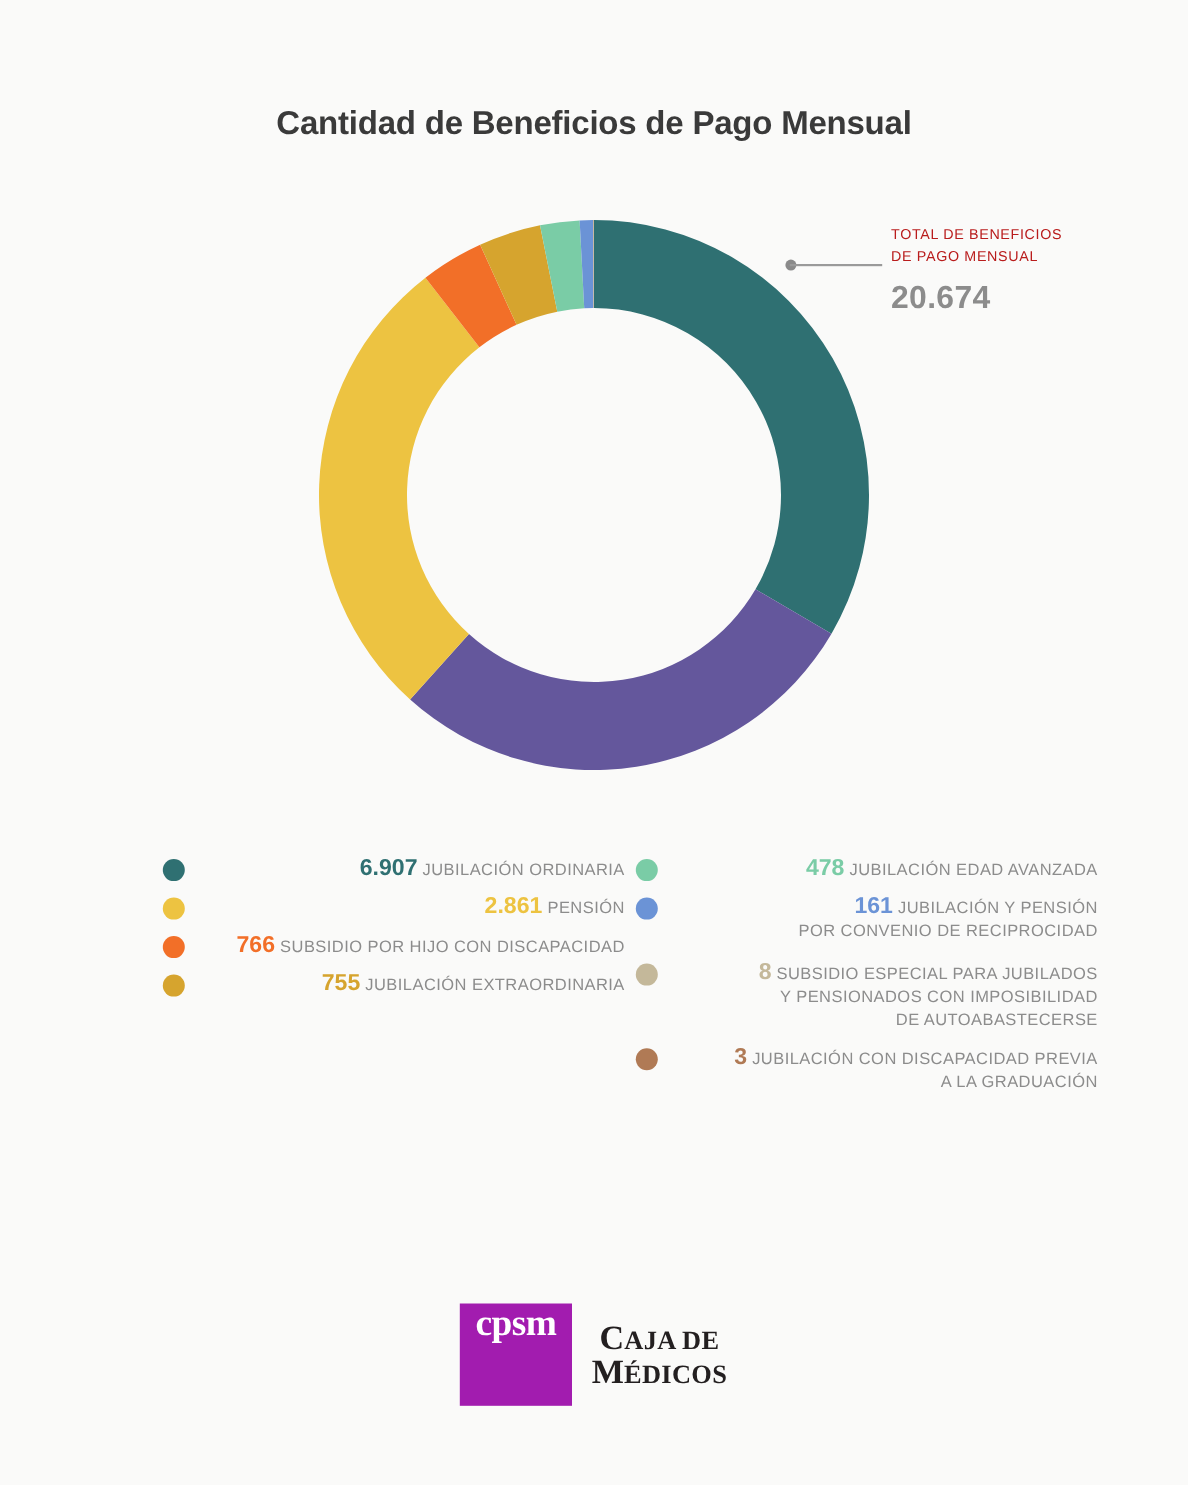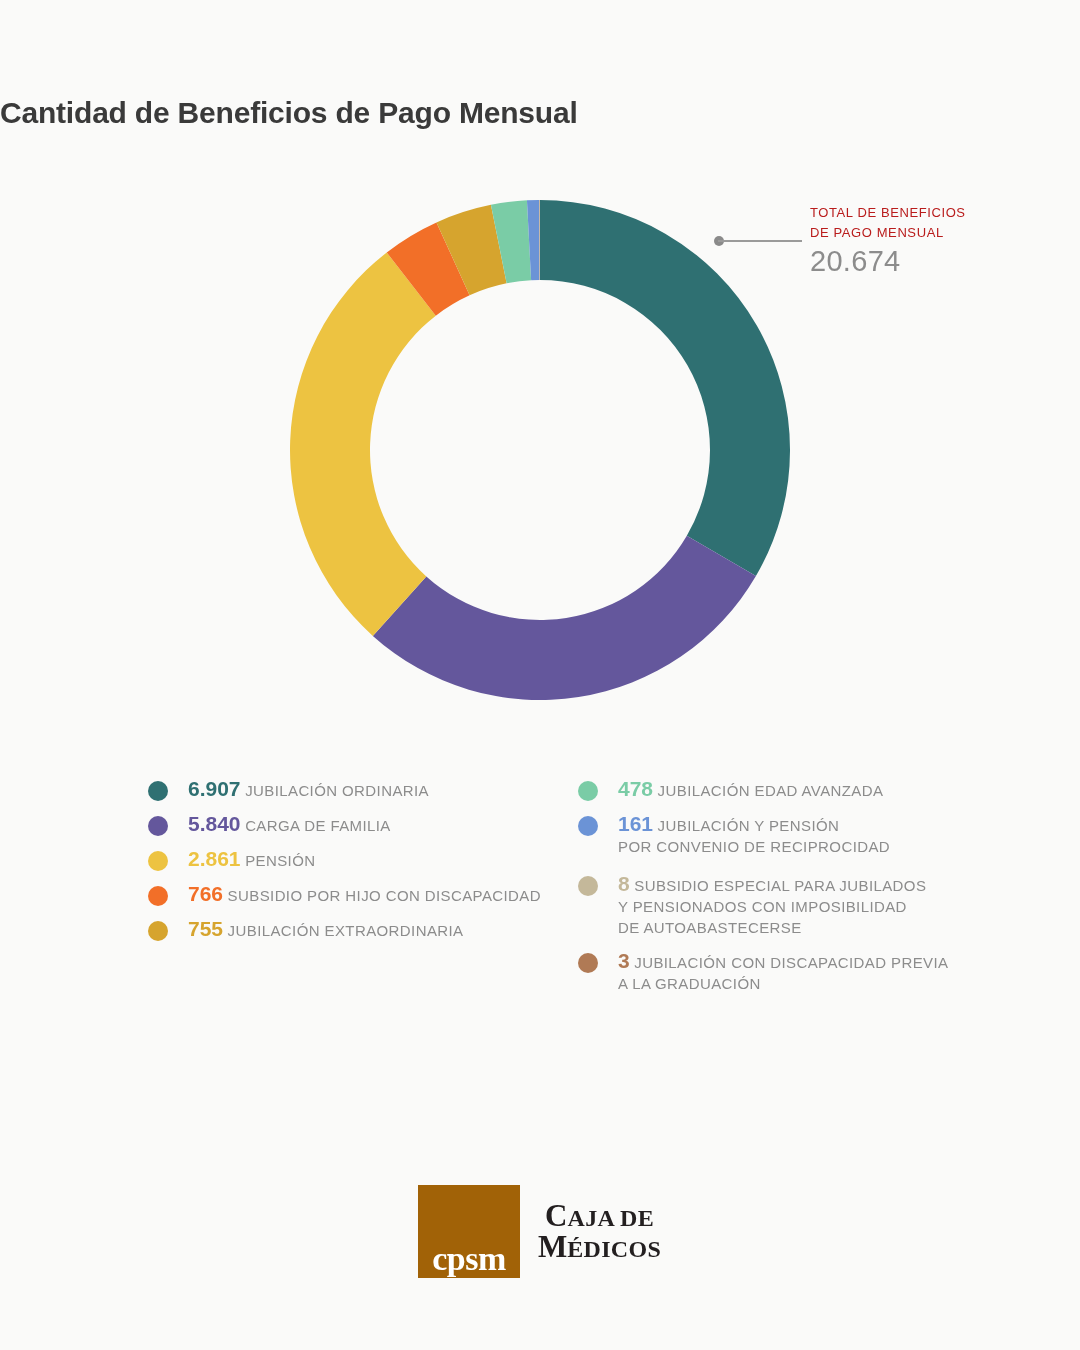--- a/index.html
+++ b/index.html
@@ -14,21 +14,21 @@
     overflow: hidden;
     position: relative;
   }
 
   
   .title {
     position: absolute;
     top: 96px;
     left: 0;
     width: 1080px;
-    text-align: left;
+    text-align: center;
     font-size: 30px;
     font-weight: bold;
     color: #3A3A3A;
     letter-spacing: -0.2px;
   }
 
   
   .donut-wrap {
     position: absolute;
     left: 290px;
@@ -63,34 +63,35 @@
     width: 250px;
   }
   .callout-label {
     font-size: 13px;
     color: #b91c1c;
     letter-spacing: 0.6px;
     line-height: 20px;
     text-transform: uppercase;
   }
   .callout-value {
-    margin-top: 2px;
+    margin-top: 12px;
     font-size: 29px;
-    font-weight: normal;
+    font-weight: bold;
     color: #8C8C8C;
     letter-spacing: 0.3px;
   }
 
   
   .legend {
     position: absolute;
     top: 778px;
     left: 0;
     width: 1020px;
     height: 250px;
+    text-align: right;
   }
   .legend-col {
     position: absolute;
     top: 0;
   }
   .legend-col.left  { left: 148px; width: 420px; }
   .legend-col.right { left: 578px; width: 420px; }
 
   .legend-item {
     position: relative;
@@ -125,23 +126,23 @@
   .logo {
     position: absolute;
     left: 418px;
     top: 1185px;
     display: flex;
     align-items: center;
   }
   .logo-box {
     width: 102px;
     height: 93px;
-    background: #a16207;
+    background: #a21caf;
     display: flex;
-    align-items: flex-end;
+    align-items: flex-start;
     justify-content: center;
   }
   .logo-box-text {
     color: #FFFFFF;
     font-family: "Liberation Serif", serif;
     font-size: 34px;
     font-weight: bold;
     letter-spacing: -0.5px;
   }
   .logo-words {
@@ -185,24 +186,20 @@
   <div class="callout-value">20.674</div>
 </div>
 
 <div class="legend">
   <div class="legend-col left" id="legend-left">
       <div class="legend-item">
         <span class="legend-dot" style="background: rgb(47, 112, 114);"></span>
         <div class="legend-text"><span class="legend-value" style="color: rgb(47, 112, 114);">6.907</span><span class="legend-label"> JUBILACIÓN ORDINARIA</span></div>
       </div>
       <div class="legend-item">
-        <span class="legend-dot" style="background: rgb(100, 87, 156);"></span>
-        <div class="legend-text"><span class="legend-value" style="color: rgb(100, 87, 156);">5.840</span><span class="legend-label"> CARGA DE FAMILIA</span></div>
-      </div>
-      <div class="legend-item">
         <span class="legend-dot" style="background: rgb(237, 195, 65);"></span>
         <div class="legend-text"><span class="legend-value" style="color: rgb(237, 195, 65);">2.861</span><span class="legend-label"> PENSIÓN</span></div>
       </div>
       <div class="legend-item">
         <span class="legend-dot" style="background: rgb(242, 111, 40);"></span>
         <div class="legend-text"><span class="legend-value" style="color: rgb(242, 111, 40);">766</span><span class="legend-label"> SUBSIDIO POR HIJO CON DISCAPACIDAD</span></div>
       </div>
       <div class="legend-item">
         <span class="legend-dot" style="background: rgb(214, 164, 46);"></span>
         <div class="legend-text"><span class="legend-value" style="color: rgb(214, 164, 46);">755</span><span class="legend-label"> JUBILACIÓN EXTRAORDINARIA</span></div>

